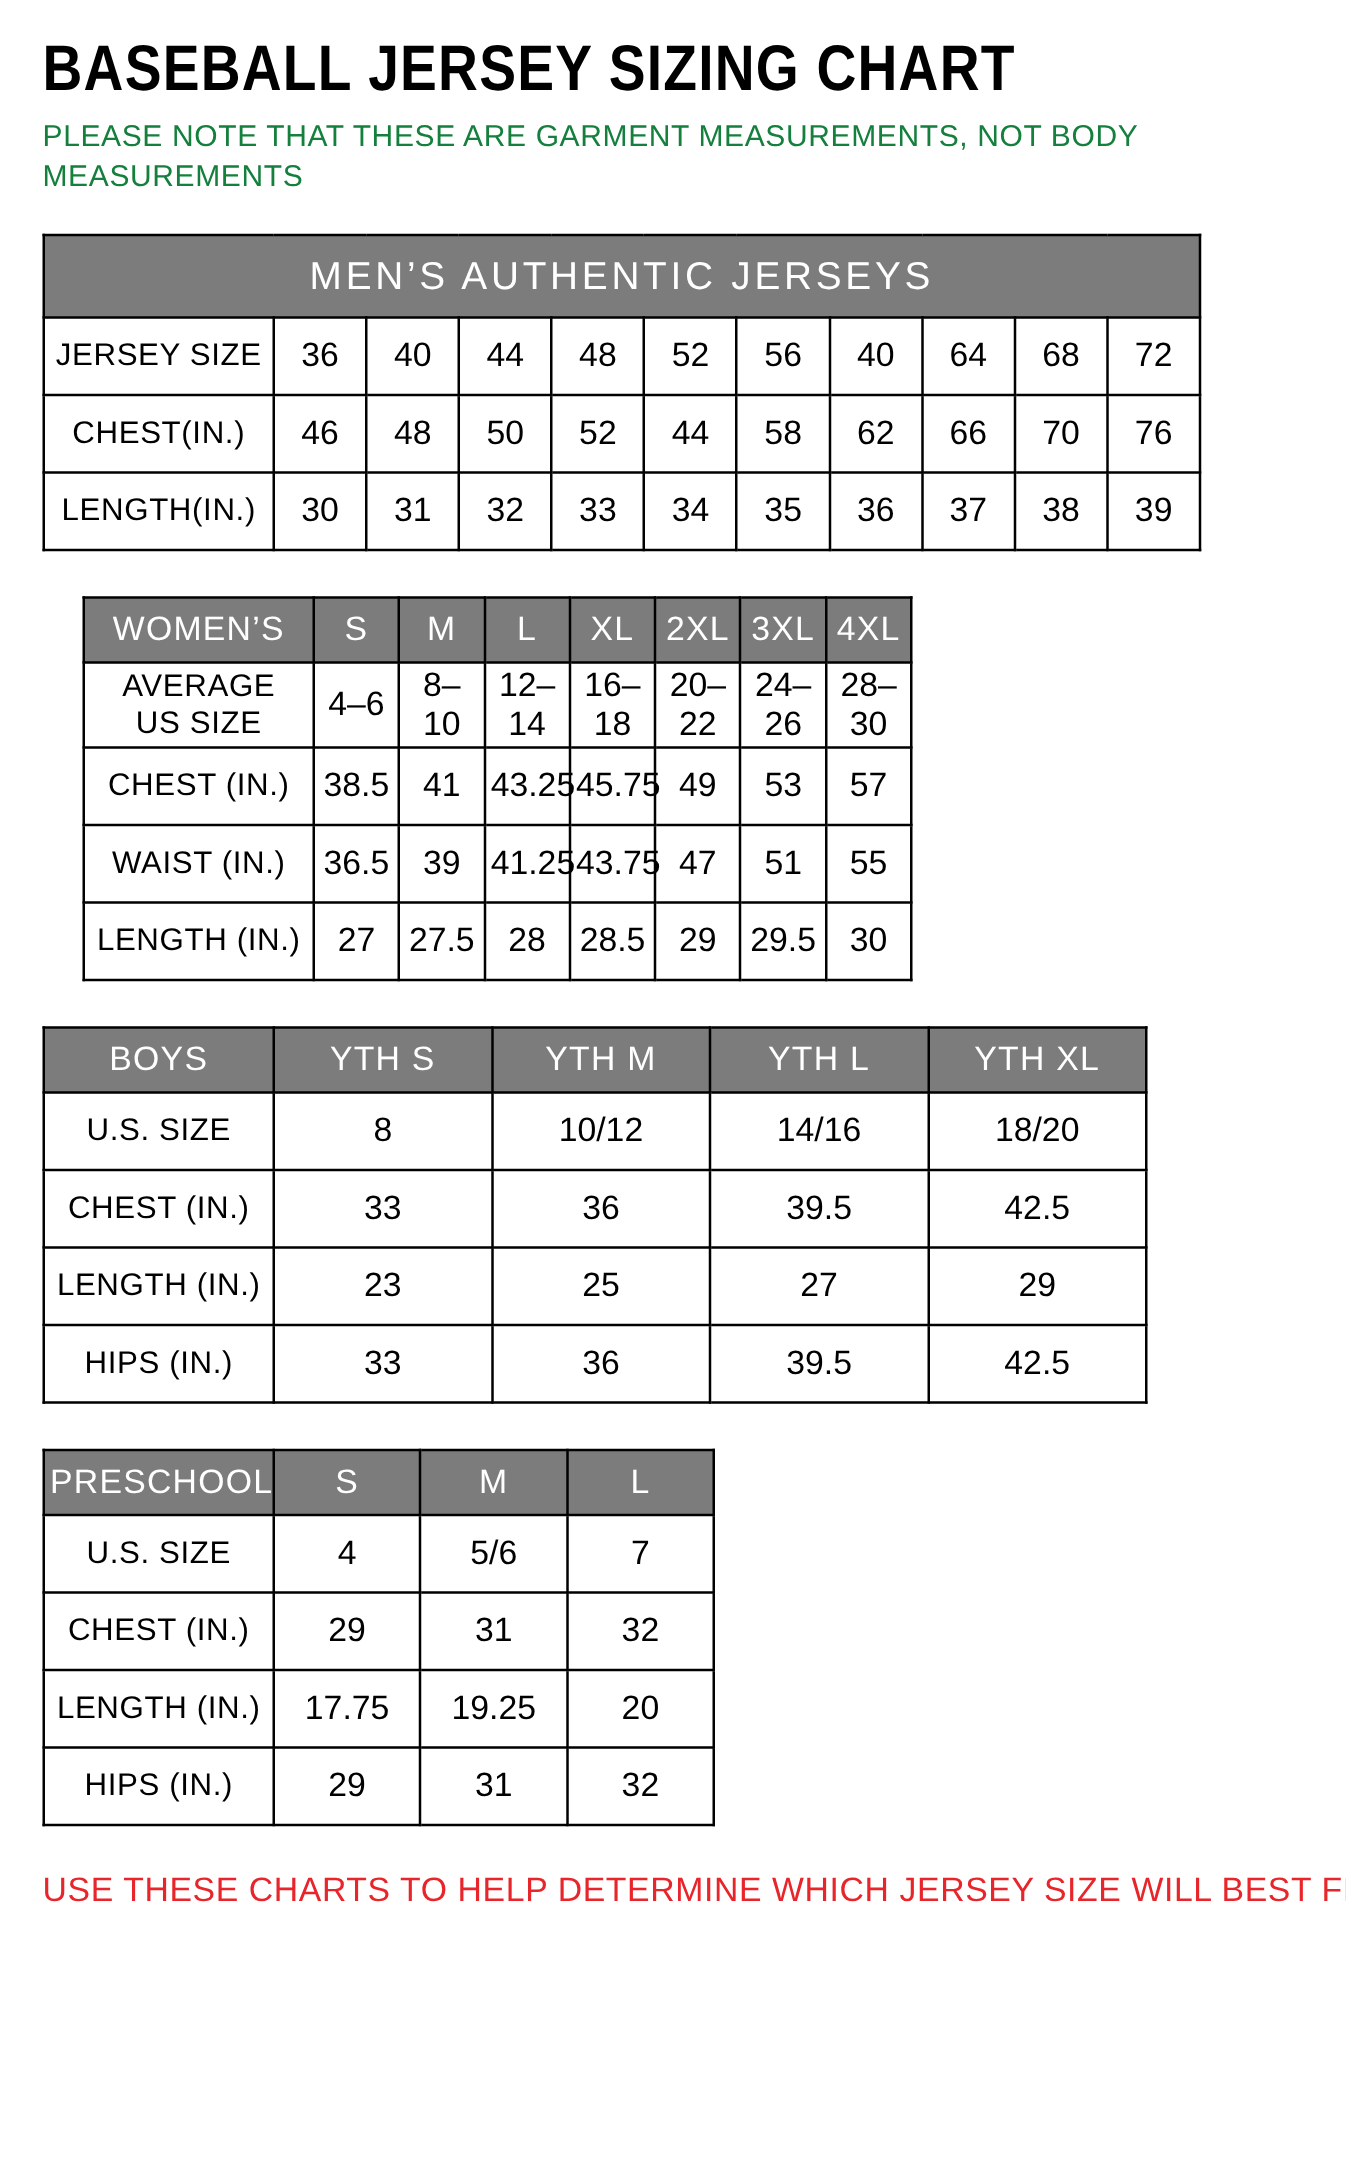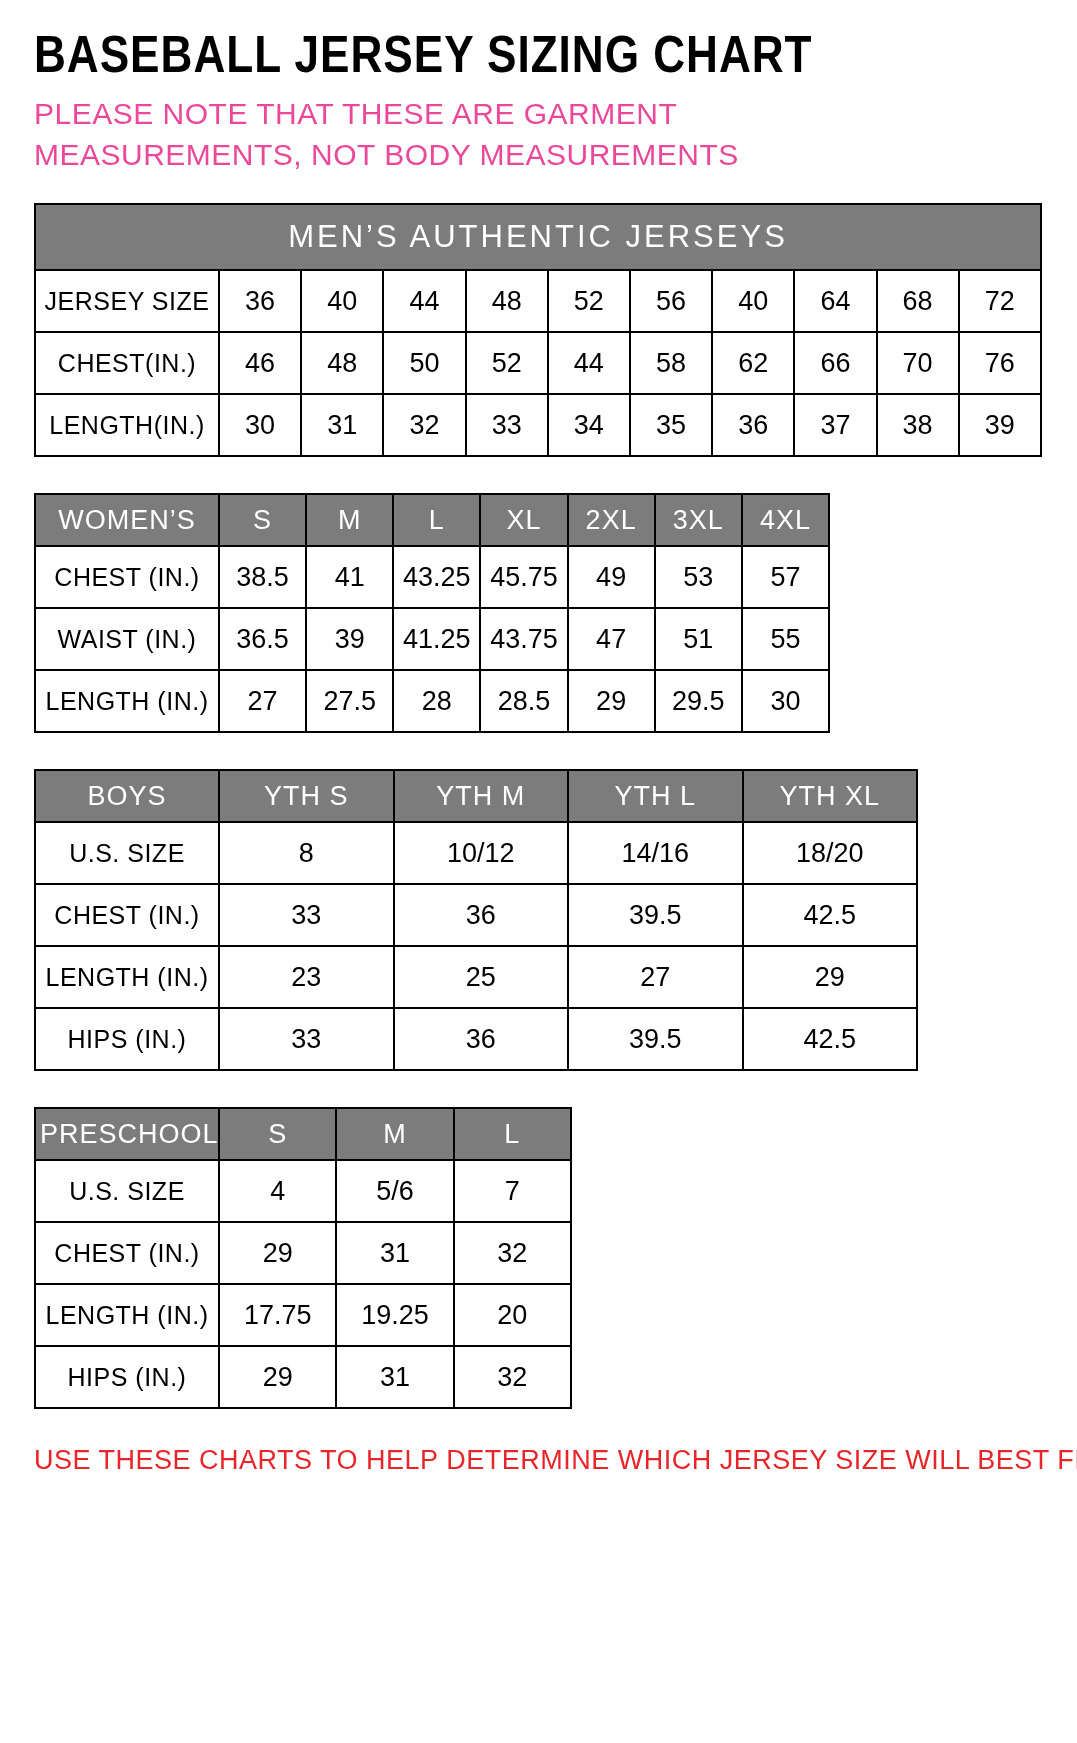--- a/index.html
+++ b/index.html
@@ -17,22 +17,22 @@
     margin: 0 0 16px 0;
     font-size: 46px;
     font-weight: bold;
     letter-spacing: 1px;
     transform: scale(0.96, 1.12);
     transform-origin: left top;
     white-space: nowrap;
   }
 
   .note {
-    color: #ec4899;
-    font-size: 30px;
+    color: #15803d;
+    font-size: 24px;
     line-height: 1.35;
     max-width: 910px;
     margin: 0 0 28px 0;
     letter-spacing: 0.5px;
   }
 
   table.tbl {
     border-collapse: collapse;
     table-layout: fixed;
     margin: 0 0 36px 0;
@@ -63,22 +63,22 @@
   }
   th.banner {
     background: #7c7c7c;
     color: #fff;
     font-weight: normal;
     font-size: 31px;
     height: 66px;
     letter-spacing: 3px;
   }
 
-  table.mens      { width: 1008px; border-radius: 31px; }
-  table.womens    { width: 796px; }
+  table.mens      { width: 927px; border-radius: 31px; }
+  table.womens    { width: 664px; margin-left: 32px; }
   table.boys      { width: 884px; }
   table.preschool { width: 538px; }
   col.label-col   { width: 184px; }
 
   .footer {
     color: #e8252a;
     font-size: 27px;
     letter-spacing: 0.5px;
     margin: 6px 0 0 0;
     white-space: nowrap;
@@ -158,20 +158,31 @@
           <th>M</th>
           <th>L</th>
           <th>XL</th>
           <th>2XL</th>
           <th>3XL</th>
           <th>4XL</th>
         </tr>
     </thead>
     <tbody>
         <tr>
+          <td class="label-cell">AVERAGE
+US SIZE</td>
+          <td>4–6</td>
+          <td>8–10</td>
+          <td>12–14</td>
+          <td>16–18</td>
+          <td>20–22</td>
+          <td>24–26</td>
+          <td>28–30</td>
+        </tr>
+        <tr>
           <td class="label-cell">CHEST (IN.)</td>
           <td>38.5</td>
           <td>41</td>
           <td>43.25</td>
           <td>45.75</td>
           <td>49</td>
           <td>53</td>
           <td>57</td>
         </tr>
         <tr>

